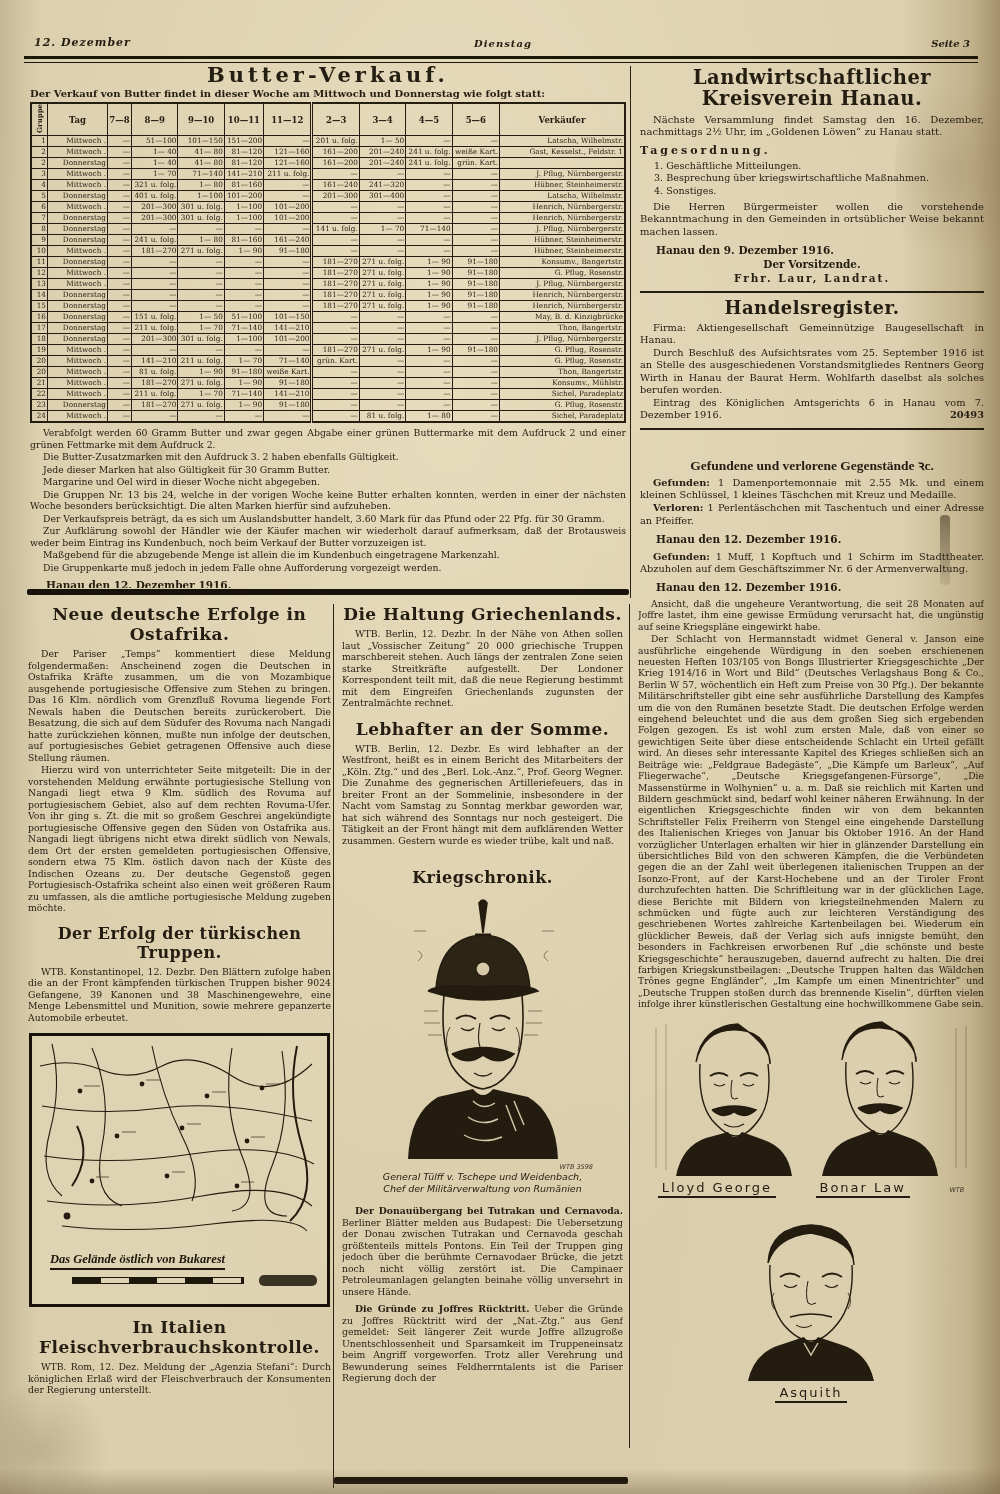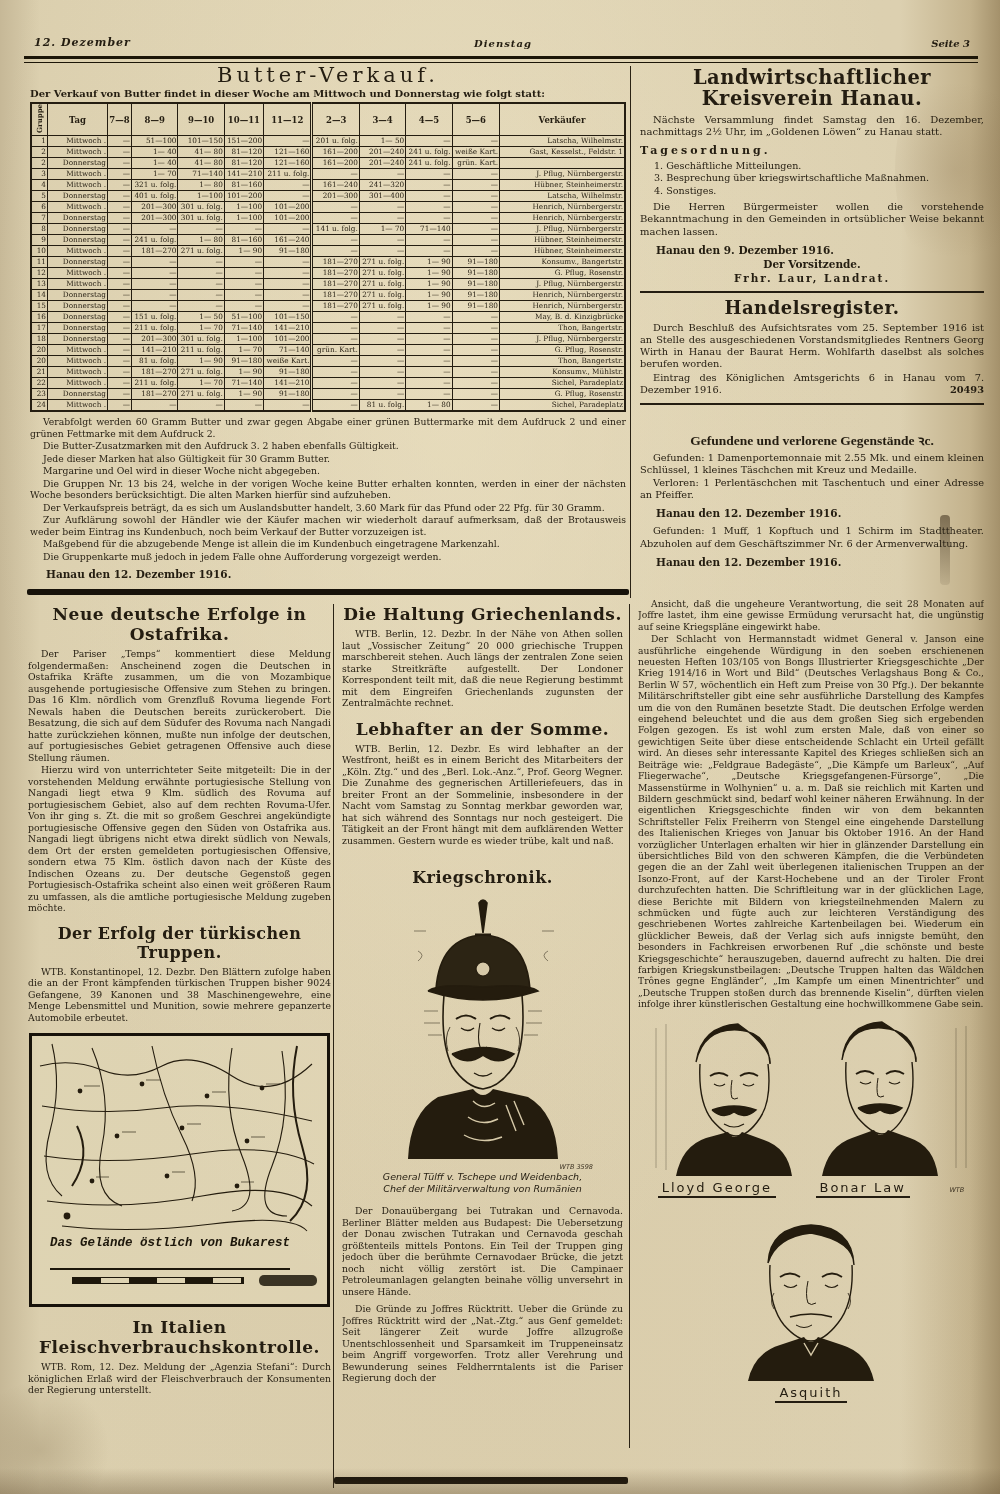--- a/index.html
+++ b/index.html
@@ -35,50 +35,50 @@
   .heavy-butter { left:27px; top:589px; width:602px; height:6px; border-radius:2px; }
   .heavy-col2 { left:334px; top:1477px; width:294px; height:7px; border-radius:2px; }
 
   .sec-butter { position:absolute; left:30px; top:64px; width:596px; height:524px; overflow:hidden; }
   .sec-right-top { position:absolute; left:640px; top:63px; width:344px; height:535px; overflow:hidden; }
   .col1 { position:absolute; left:28px; top:602px; width:303px; height:888px; overflow:hidden; }
   .col2 { position:absolute; left:342px; top:602px; width:281px; height:880px; overflow:hidden; }
   .col3 { position:absolute; left:638px; top:598px; width:346px; height:898px; overflow:hidden; }
 
   
-  .headline-xl { font-size:21px; font-weight:normal; text-align:center; letter-spacing:4px; line-height:1.05; }
+  .headline-xl { font-size:21px; font-weight:bold; text-align:center; letter-spacing:4px; line-height:1.05; }
   .headline-lg { font-size:18px; font-weight:bold; text-align:center; letter-spacing:.5px; line-height:1.1; margin:4px 0 4px; }
   .headline-md { font-size:16px; font-weight:bold; text-align:center; letter-spacing:.5px; margin:10px 0 4px; }
   .headline-sm { font-size:13.5px; font-weight:bold; text-align:center; margin:26px 0 3px;font-family:Liberation Serif, serif; }
   p.body { font-size:9.3px; line-height:1.24; text-align:justify; margin:0 0 1px; text-indent:13px; }
   .butter-sub { font-size:10px; font-weight:bold; margin:2px 0 3px; text-align:left; }
   .center-spaced { text-align:left; font-weight:bold; font-size:11px; letter-spacing:3px; margin:5px 0 3px; }
   .agenda-item { font-size:9.6px; line-height:1.3; margin-left:14px; text-align:justify; }
   .date-line { font-size:10.5px; font-weight:bold; margin:6px 0 0 16px; }
   .sig-center { text-align:center; font-weight:bold; font-size:10.5px; margin-top:2px; }
   .sep { border-top:2px solid #241d11; margin:7px 0 5px; }
   .reg-number { float:right; font-weight:bold; }
-  .lead { font-weight:normal; }
+  .lead { font-weight:bold; }
 
   
   table.butter { border-collapse:collapse; width:100%; border:2px solid #241d11; margin-top:2px; }
   table.butter th, table.butter td { border:1px solid #241d11; padding:0 1px; white-space:nowrap; overflow:hidden; }
   table.butter th { font-size:8.5px; font-weight:bold; text-align:center; height:28px; }
   table.butter td { font-size:7.3px; line-height:10px; text-align:right; }
   td.gr, th.gr { width:13px; text-align:center; padding:0; }
   .vert { writing-mode:vertical-rl; transform:rotate(180deg); font-size:7px; font-weight:bold; letter-spacing:0; }
   td.day { width:57px; text-align:left; font-size:7.5px; }
   td.seller { width:122px; text-align:left; font-size:7.3px; }
   .split { border-left:3px double #241d11 !important; }
 
   
   .artbox { border:3px solid #17120a; background:rgba(230,220,190,.35); position:relative; }
   .map-box { width:295px; height:268px; margin:10px auto 6px; }
-  .map-caption { position:absolute; left:18px; bottom:34px; font-family:Liberation Mono, monospace;
-    font-style:italic; font-weight:bold; font-size:12.5px; color:#1d170b; border-bottom:2px solid #1d170b; padding-bottom:18px; }
+  .map-caption { position:absolute; left:18px; bottom:34px; font-family:Liberation Serif, serif;
+    font-style:italic; font-weight:bold; font-size:12.5px; color:#1d170b; border-bottom:2px solid #1d170b; padding-bottom:1px; }
   .map-scale { position:absolute; left:40px; bottom:20px; width:170px; height:5px; border:1px solid #1d170b;
     background:repeating-linear-gradient(to right, #1d170b 0 28px, rgba(0,0,0,0) 28px 56px); }
   .map-blob { position:absolute; right:10px; bottom:18px; width:58px; height:11px; border-radius:5px; background:#1d170b; opacity:.85; }
   .portrait-wrap { text-align:center; }
   .caption { font-family:"DejaVu Sans", sans-serif; font-size:9.5px; font-style:italic; text-align:center; line-height:1.25; }
   .caption-hand { font-family:"DejaVu Sans", sans-serif; font-size:13px; letter-spacing:2px; }
   .caption-hand span { border-bottom:2px solid #241d11; padding:0 4px 1px; }
   .wtb-mark { font-family:"DejaVu Sans", sans-serif; font-size:6.5px; font-style:italic; color:#3a3020; }
   svg .ink { stroke:#241c0e; fill:none; }
 </style>
@@ -384,20 +384,34 @@
             <td>301 u. folg.</td>
             <td>1—100</td>
             <td>101—200</td>
             <td class="split">—</td>
             <td>—</td>
             <td>—</td>
             <td>—</td>
             <td class="seller">J. Pflug, Nürnbergerstr.</td>
           </tr>
           <tr>
+            <td class="gr">19</td>
+            <td class="day">Mittwoch .</td>
+            <td>—</td>
+            <td>—</td>
+            <td>—</td>
+            <td>—</td>
+            <td>—</td>
+            <td class="split">181—270</td>
+            <td>271 u. folg.</td>
+            <td>1— 90</td>
+            <td>91—180</td>
+            <td class="seller">G. Pflug, Rosenstr.</td>
+          </tr>
+          <tr>
             <td class="gr">20</td>
             <td class="day">Mittwoch .</td>
             <td>—</td>
             <td>141—210</td>
             <td>211 u. folg.</td>
             <td>1— 70</td>
             <td>71—140</td>
             <td class="split">grün. Kart.</td>
             <td>—</td>
             <td>—</td>
@@ -502,20 +516,21 @@
         <div class="agenda-item">3. Besprechung über kriegswirtschaftliche Maßnahmen.</div>
         <div class="agenda-item">4. Sonstiges.</div>
       </div>
     <p class="body" style="font-size:10px; margin-top:4px">Die Herren Bürgermeister wollen die vorstehende Bekanntmachung in den Gemeinden in ortsüblicher Weise bekannt machen lassen.</p>
     <div class="date-line">Hanau den 9. Dezember 1916.</div>
     <div class="sig-center">Der Vorsitzende.</div>
     <div class="sig-center" style="letter-spacing:2px">Frhr. Laur, Landrat.</div>
 
     <div class="sep"></div>
     <div class="headline-lg">Handelsregister.</div>
+    <p class="body" style="font-size:9.8px">Firma: Aktiengesellschaft Gemeinnützige Baugesellschaft in Hanau.</p>
     <p class="body" style="font-size:9.8px">Durch Beschluß des Aufsichtsrates vom 25. September 1916 ist an Stelle des ausgeschiedenen Vorstandsmitgliedes Rentners Georg Wirth in Hanau der Baurat Herm. Wohlfarth daselbst als solches berufen worden.</p>
     <p class="body" style="font-size:9.8px"><span>Eintrag des Königlichen Amtsgerichts 6 in Hanau vom 7. Dezember 1916.</span><span class="reg-number">20493</span></p>
 
     <div class="sep"></div>
     <div class="headline-sm">Gefundene und verlorene Gegenstände ꝛc.</div>
     <div>
 
     <p class="body" style="font-size:9.8px"><span class="lead">Gefunden:</span> <span>1 Damenportemonnaie mit 2.55 Mk. und einem kleinen Schlüssel, 1 kleines Täschchen mit Kreuz und Medaille.</span></p>
         <p class="body" style="font-size:9.8px"><span class="lead">Verloren:</span> <span>1 Perlentäschchen mit Taschentuch und einer Adresse an Pfeiffer.</span></p>
       </div>

